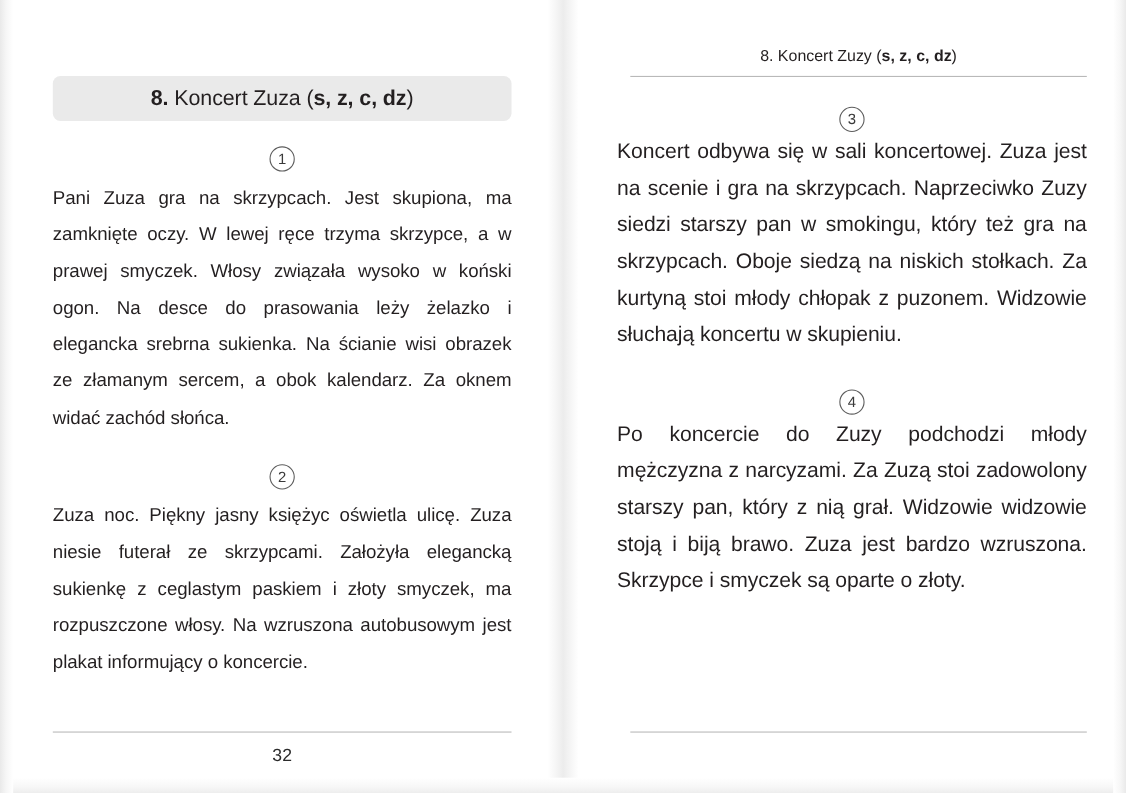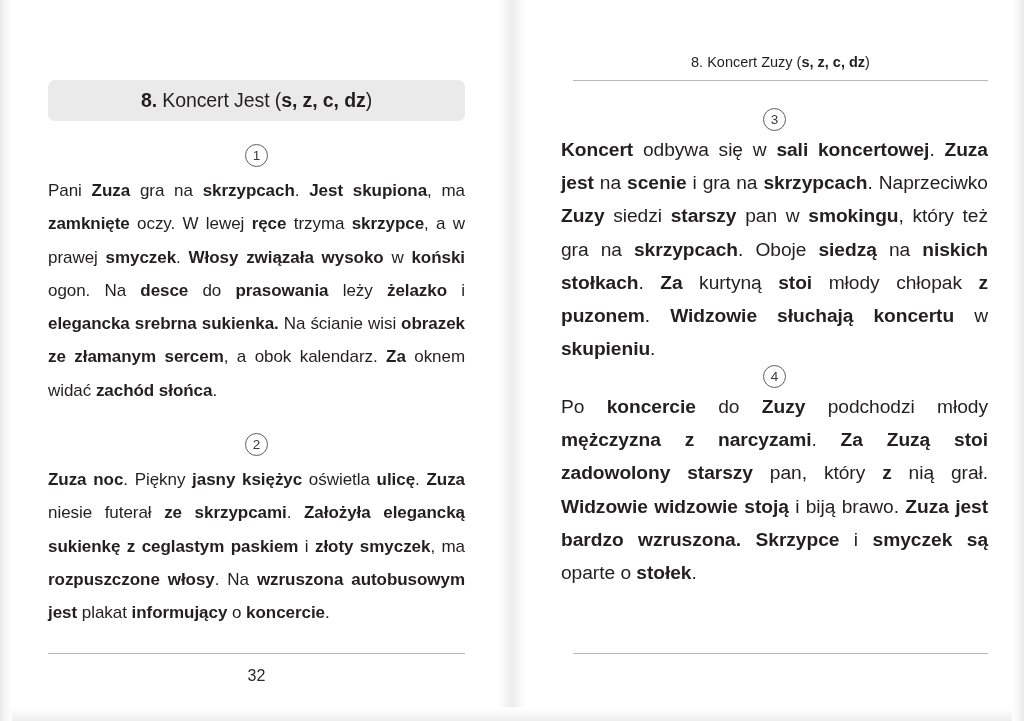--- a/index.html
+++ b/index.html
@@ -66,22 +66,21 @@
   .page {
     position: relative;
     width: 512px;
     height: 721px;
     box-sizing: border-box;
   }
 
   .page-inner {
     position: absolute;
     top: 0;
-    bottom: 12px;
-    margin-top: 11px;
+    bottom: 0;
   }
   .page-left .page-inner  { left: 48px;  width: 417px; }
   .page-right .page-inner { left: 49px;  width: 427px; }
 
   
   .title-banner {
     position: absolute;
     top: 69px;
     left: 0;
     width: 417px;
@@ -147,21 +146,21 @@
     width: 100%;
     text-align: justify;
     text-align-last: left;
     font-size: 17px;
     line-height: 33.3px;
     color: #231f20;
     letter-spacing: -0.05px;
     word-spacing: 0px;
     hyphens: none;
   }
-  .para b { font-weight: 700; }
+  .para b { font-weight: 400; }
 
   .para-right {
     font-size: 19.2px;
     line-height: 33.2px;
   }
 
   
   #marker-1 { position: absolute; top: 133px; left: 0; width: 417px; }
   #para-1   { top: 163px; }
   #marker-2 { position: absolute; top: 422px; left: 0; width: 417px; }
@@ -195,21 +194,21 @@
 </style>
 </head>
 <body>
 
 <div id="spread">
 
   <div class="page page-left">
     <div class="page-inner">
 
       <div class="title-banner">
-        <span class="t"><b>8.</b><span> Koncert Jest (</span><b>s, z, c, dz</b><span>)</span></span>
+        <span class="t"><b>8.</b><span> Koncert Zuza (</span><b>s, z, c, dz</b><span>)</span></span>
       </div>
 
       <div id="marker-1" class="marker-wrap">
         <div class="marker">1</div>
       </div>
 
       <div id="para-1" class="para">Pani <b>Zuza</b> gra na <b>skrzypcach</b>. <b>Jest skupiona</b>, ma <b>zamknięte</b> oczy. W lewej <b>ręce</b> trzyma <b>skrzypce</b>, a w prawej <b>smyczek</b>. <b>Włosy związała wysoko</b> w <b>koński</b> ogon. Na <b>desce</b> do <b>prasowania</b> leży <b>żelazko</b> i <b>elegancka srebrna sukienka.</b> Na ścianie wisi <b>obrazek ze złamanym sercem</b>, a obok kalendarz. <b>Za</b> oknem widać <b>zachód słońca</b>.</div>
 
       <div id="marker-2" class="marker-wrap">
         <div class="marker">2</div>
@@ -231,21 +230,21 @@
       <div id="marker-3" class="marker-wrap">
         <div class="marker">3</div>
       </div>
 
       <div id="para-3" class="para para-right"><b>Koncert</b> odbywa się w <b>sali koncertowej</b>. <b>Zuza jest</b> na <b>scenie</b> i gra na <b>skrzypcach</b>. Naprzeciwko <b>Zuzy</b> siedzi <b>starszy</b> pan w <b>smokingu</b>, który też gra na <b>skrzypcach</b>. Oboje <b>siedzą</b> na <b>niskich stołkach</b>. <b>Za</b> kurtyną <b>stoi</b> młody chłopak <b>z puzonem</b>. <b>Widzowie słuchają koncertu</b> w <b>skupieniu</b>.</div>
 
       <div id="marker-4" class="marker-wrap">
         <div class="marker">4</div>
       </div>
 
-      <div id="para-4" class="para para-right">Po <b>koncercie</b> do <b>Zuzy</b> podchodzi młody <b>mężczyzna z narcyzami</b>. <b>Za Zuzą stoi zadowolony starszy</b> pan, który <b>z</b> nią grał. <b>Widzowie widzowie stoją</b> i biją brawo. <b>Zuza jest bardzo wzruszona. Skrzypce</b> i <b>smyczek są</b> oparte o <b>stołek</b>.</div>
+      <div id="para-4" class="para para-right">Po <b>koncercie</b> do <b>Zuzy</b> podchodzi młody <b>mężczyzna z narcyzami</b>. <b>Za Zuzą stoi zadowolony starszy</b> pan, który <b>z</b> nią grał. <b>Widzowie widzowie stoją</b> i biją brawo. <b>Zuza jest bardzo wzruszona. Skrzypce</b> i <b>smyczek są</b> oparte o <b>złoty</b>.</div>
 
       <div class="foot-rule"></div>
     </div>
   </div>
 
   <div class="gutter"></div>
   <div class="bottom-shade"></div>
 </div>
 
 </body></html>

